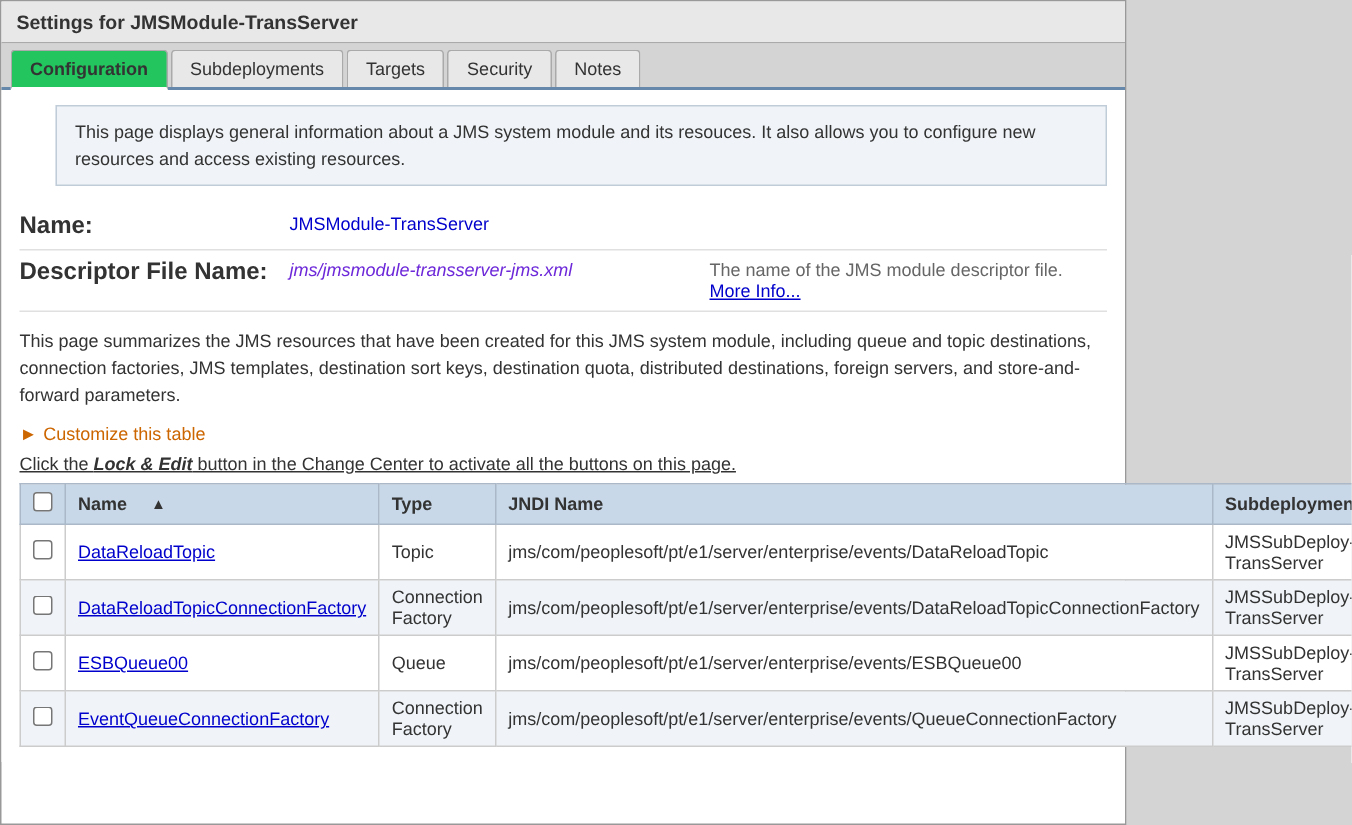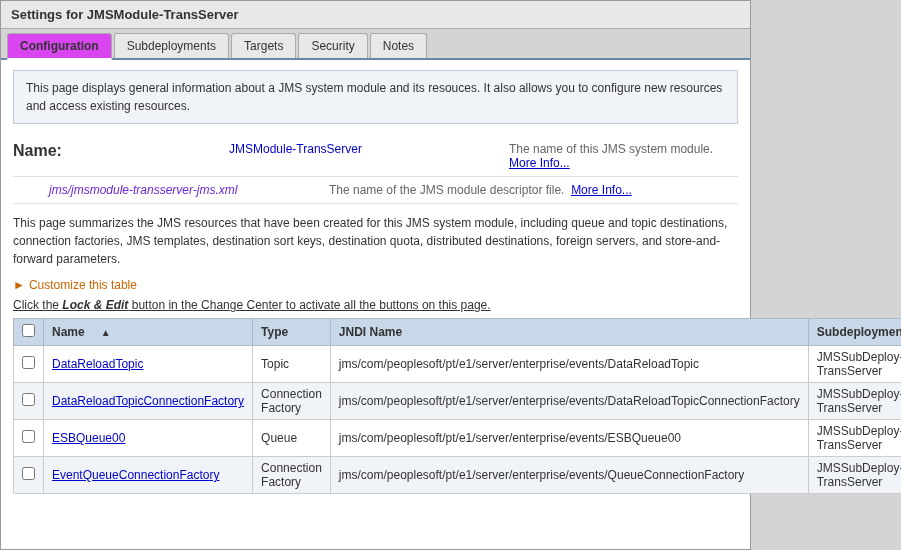--- a/index.html
+++ b/index.html
@@ -34,57 +34,57 @@
       padding: 5px 12px;
       border: 1px solid #aaa;
       border-bottom: none;
       background: #e8e8e8;
       cursor: pointer;
       font-size: 12px;
       color: #333;
       border-radius: 3px 3px 0 0;
     }
     .tab.active {
-      background: #d946ef;
+      background: #22c55e;
       border-bottom: 2px solid #fff;
       font-weight: bold;
       margin-bottom: -2px;
       z-index: 1;
     }
     .content {
       padding: 10px 12px;
       background: #fff;
     }
     .info-box {
       background: #f0f4f8;
       border: 1px solid #c0ccd8;
       padding: 8px 12px;
       margin-bottom: 12px;
       font-size: 12px;
       color: #333;
       line-height: 1.5;
+      margin-left: 24px;
     }
     .field-row {
       display: flex;
       align-items: flex-start;
       padding: 6px 0;
       border-bottom: 1px solid #e0e0e0;
     }
     .field-label {
       font-weight: bold;
       width: 180px;
       flex-shrink: 0;
       font-size: 16px;
     }
     .field-value {
       color: #0000cc;
       width: 260px;
       flex-shrink: 0;
       font-size: 12px;
-      margin-left: 36px;
     }
     .field-desc {
       color: #666;
       font-size: 12px;
       margin-left: 20px;
     }
     .field-desc a {
       color: #0000cc;
     }
     .summary-text {
@@ -226,27 +226,24 @@
 
     <div class="info-box">
       <span>This page displays general information about a JMS system module and its resouces. It also allows you to configure new resources and access existing resources.</span>
     </div>
 
     <div class="field-row">
       <div class="field-label">Name:</div>
       <div class="field-value">
         <span>JMSModule-TransServer</span>
       </div>
-      <div class="field-desc">
-        <span>The name of this JMS system module.</span>&nbsp;
-        <a class="link">More Info...</a>
-      </div>
     </div>
 
     <div class="field-row">
+      <div class="field-label">Descriptor File Name:</div>
       <div class="field-value">
         <span style="color:#6d28d9;font-style:italic;">jms/jmsmodule-transserver-jms.xml</span>
       </div>
       <div class="field-desc">
         <span>The name of the JMS module descriptor file.</span>&nbsp;
         <a class="link">More Info...</a>
       </div>
     </div>
 
     <div class="summary-text">This page summarizes the JMS resources that have been created for this JMS system module, including queue and topic destinations, connection factories, JMS templates, destination sort keys, destination quota, distributed destinations, foreign servers, and store-and-forward parameters.</div>

